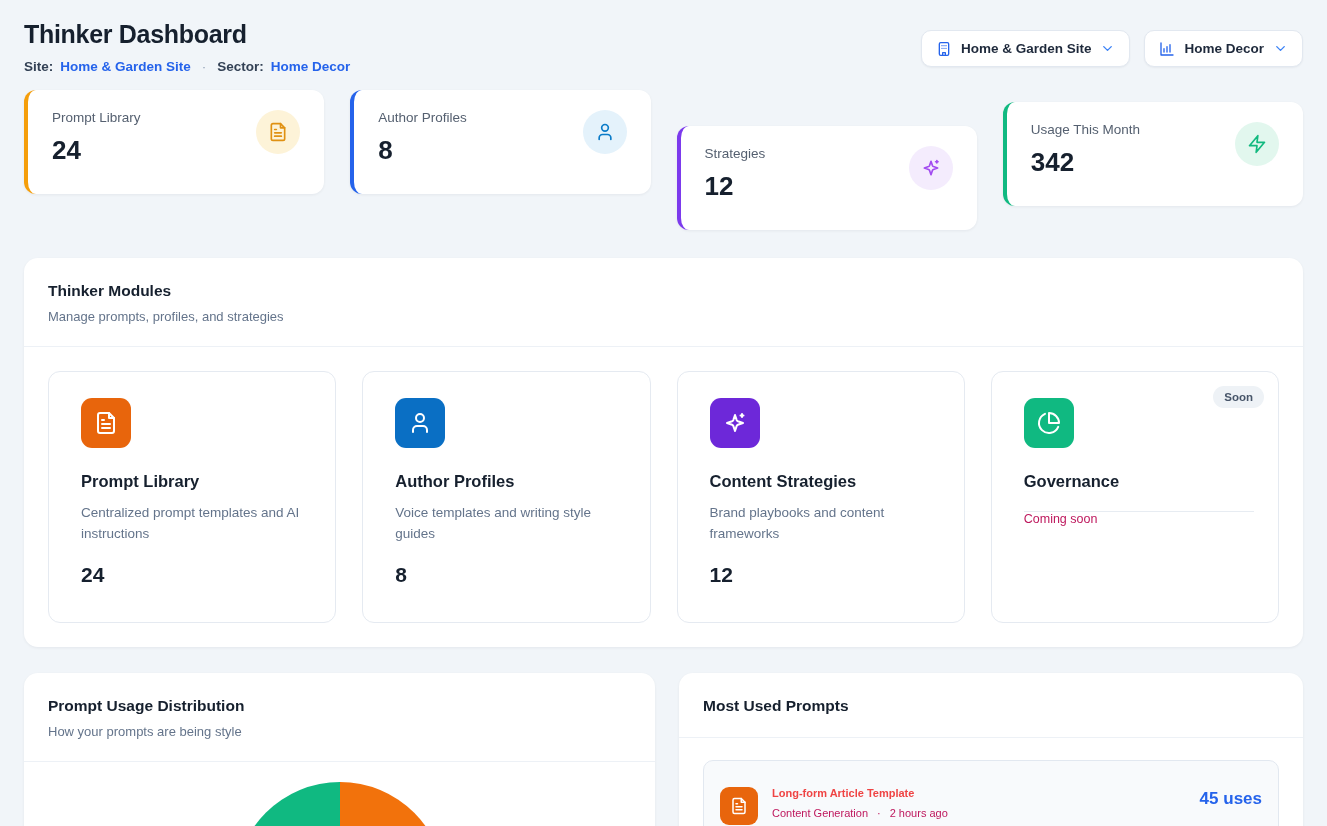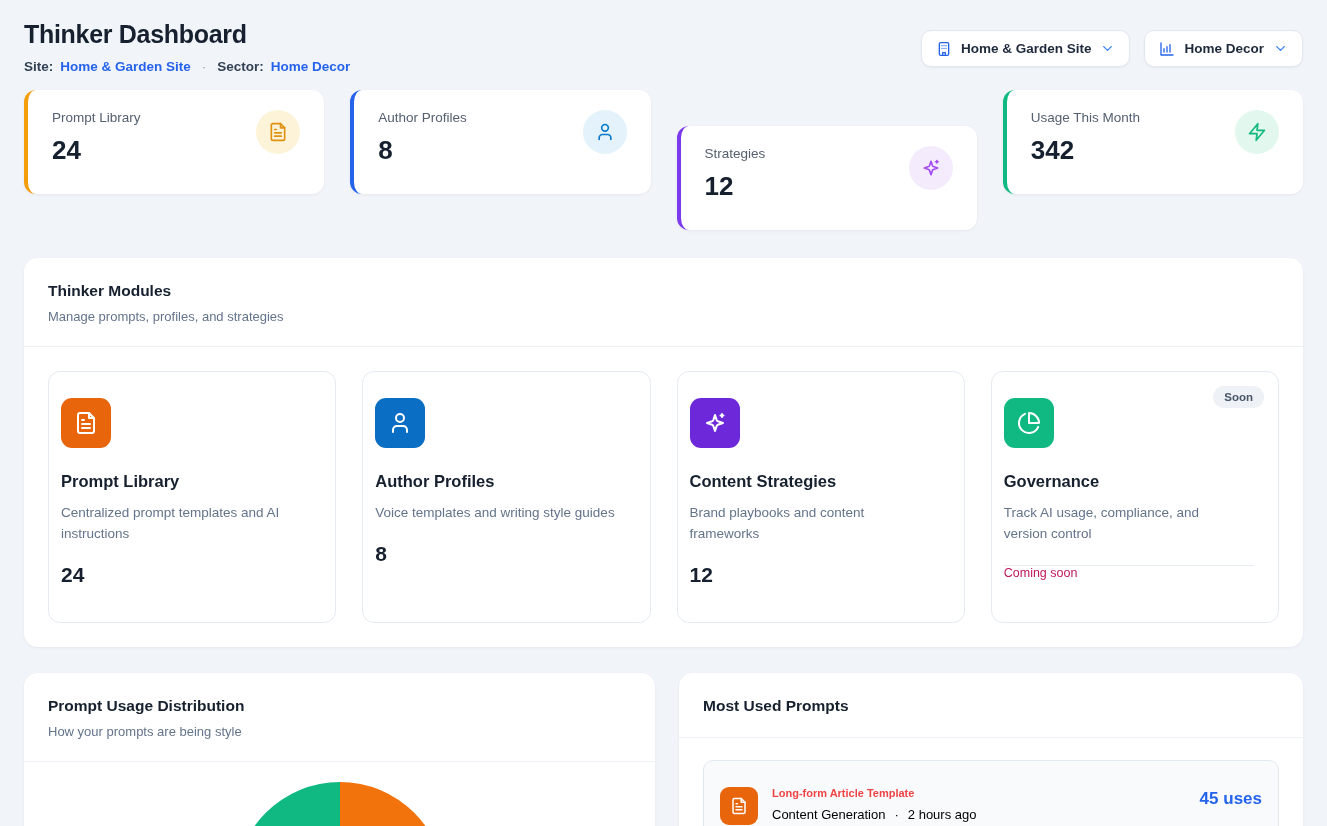--- a/index.html
+++ b/index.html
@@ -34,39 +34,39 @@
   .stats-row { display:grid; grid-template-columns:repeat(4,1fr); gap:26px; margin-top:16px; }
   .stat-card {
     background:#fff; border-radius:12px; height:104px;
     border-left:4px solid #ccc; padding:20px 24px 18px 24px;
     display:flex; justify-content:space-between;
     box-shadow:0 1px 3px rgba(15,23,42,.06);
   }
   .stat-card.s-amber  { border-left-color:#f59e0b; }
   .stat-card.s-blue   { border-left-color:#2563eb; }
   .stat-card.s-purple { border-left-color:#7c3aed;margin-top:36px; }
-  .stat-card.s-green  { border-left-color:#10b981; }
+  .stat-card.s-green  { border-left-color:#10b981;margin-top:12px; }
   .stat-label { font-size:13.5px; color:#556070; }
   .stat-value { font-size:26px; font-weight:800; color:#16202e; margin-top:10px; }
   .stat-icon { width:44px; height:44px; border-radius:50%; display:flex; align-items:center; justify-content:center; flex:0 0 auto; }
   .stat-icon svg { width:20px; height:20px; }
   .si-amber  { background:#fdf3d8; color:#e09112; }
   .si-blue   { background:#e4f2fb; color:#0a7bc8; }
   .si-purple { background:#f4ecfd; color:#a24bf0; }
   .si-green  { background:#e2f7ee; color:#12b97f; }
 
   
   .panel { background:#fff; border-radius:14px; margin-top:28px; box-shadow:0 1px 3px rgba(15,23,42,.06); }
   .panel-header { padding:24px 24px 22px; border-bottom:1px solid #edf1f6; }
   .panel-title { font-size:15.5px; font-weight:700; color:#16202e; }
   .panel-sub { font-size:13px; color:#64748b; margin-top:9px; }
   .modules-grid { padding:24px; display:grid; grid-template-columns:repeat(4,1fr); gap:26px; }
   .module-card {
     border:1px solid #e5eaf1; border-radius:12px; background:#fff;
-    padding:26px 24px 24px 12px; min-height:252px; position:relative; cursor:pointer;
+    padding:26px 24px 24px 32px; min-height:252px; position:relative; cursor:pointer;
   }
   .module-icon { width:50px; height:50px; border-radius:11px; display:flex; align-items:center; justify-content:center; color:#fff; }
   .module-icon svg { width:24px; height:24px; }
   .mi-orange { background:#e8650c; }
   .mi-blue   { background:#0a6fc4; }
   .mi-purple { background:#6d28d9; }
   .mi-green  { background:#10b981; }
   .module-title { font-size:16.5px; font-weight:700; color:#16202e; margin-top:24px; }
   .module-desc { font-size:13.5px; color:#64748b; margin-top:12px; line-height:1.55; max-width:240px; }
   .module-count { font-size:21px; font-weight:800; color:#16202e; margin-top:18px; }
@@ -90,21 +90,21 @@
   .donut-label { position:absolute; left:40px; top:42px; color:#fff; font-size:11.5px; font-weight:700; z-index:2; }
 
   .prompt-item {
     margin:22px 24px; border:1px solid #e2e8f0; background:#f8fafc; border-radius:10px;
     padding:26px 16px 24px; display:flex; gap:14px; align-items:flex-start; cursor:pointer;
   }
   .prompt-icon { width:38px; height:38px; border-radius:9px; background:#e8650c; color:#fff; display:flex; align-items:center; justify-content:center; flex:0 0 auto; }
   .prompt-icon svg { width:18px; height:18px; }
   .prompt-info { flex:1; }
   .prompt-title { font-size:11px; font-weight:700; color:#ef4444; }
-  .prompt-meta { font-size:13px; color:#000000; margin-top:8px; display:flex; gap:9px; align-items:center; }
+  .prompt-meta { font-size:11px; color:#be185d; margin-top:8px; display:flex; gap:9px; align-items:center; }
   .prompt-uses { color:#2563eb; font-weight:700; font-size:17px; margin-top:2px; }
 </style>
 </head>
 <body>
 
 <div class="page">
 
   <div class="topbar">
     <div>
       <div class="page-title">Thinker Dashboard</div>
@@ -258,21 +258,20 @@
 
       <div class="module-card">
         <span class="soon-badge">Soon</span>
         <div class="module-icon mi-green">
           <svg viewBox="0 0 24 24" fill="none" stroke="currentColor" stroke-width="2" stroke-linecap="round" stroke-linejoin="round">
               <path d="M21.21 15.89A10 10 0 1 1 8 2.83"></path>
               <path d="M22 12A10 10 0 0 0 12 2v10z"></path>
             </svg>
         </div>
         <div class="module-title">Governance</div>
-        <div class="module-desc">Track AI usage, compliance, and version control</div>
         <hr class="module-divider">
         <div class="coming-soon">Coming soon</div>
       </div>
     </div>
   </div>
 
   <div class="bottom-grid">
 
     <div class="bottom-card">
       <div class="panel-header">

